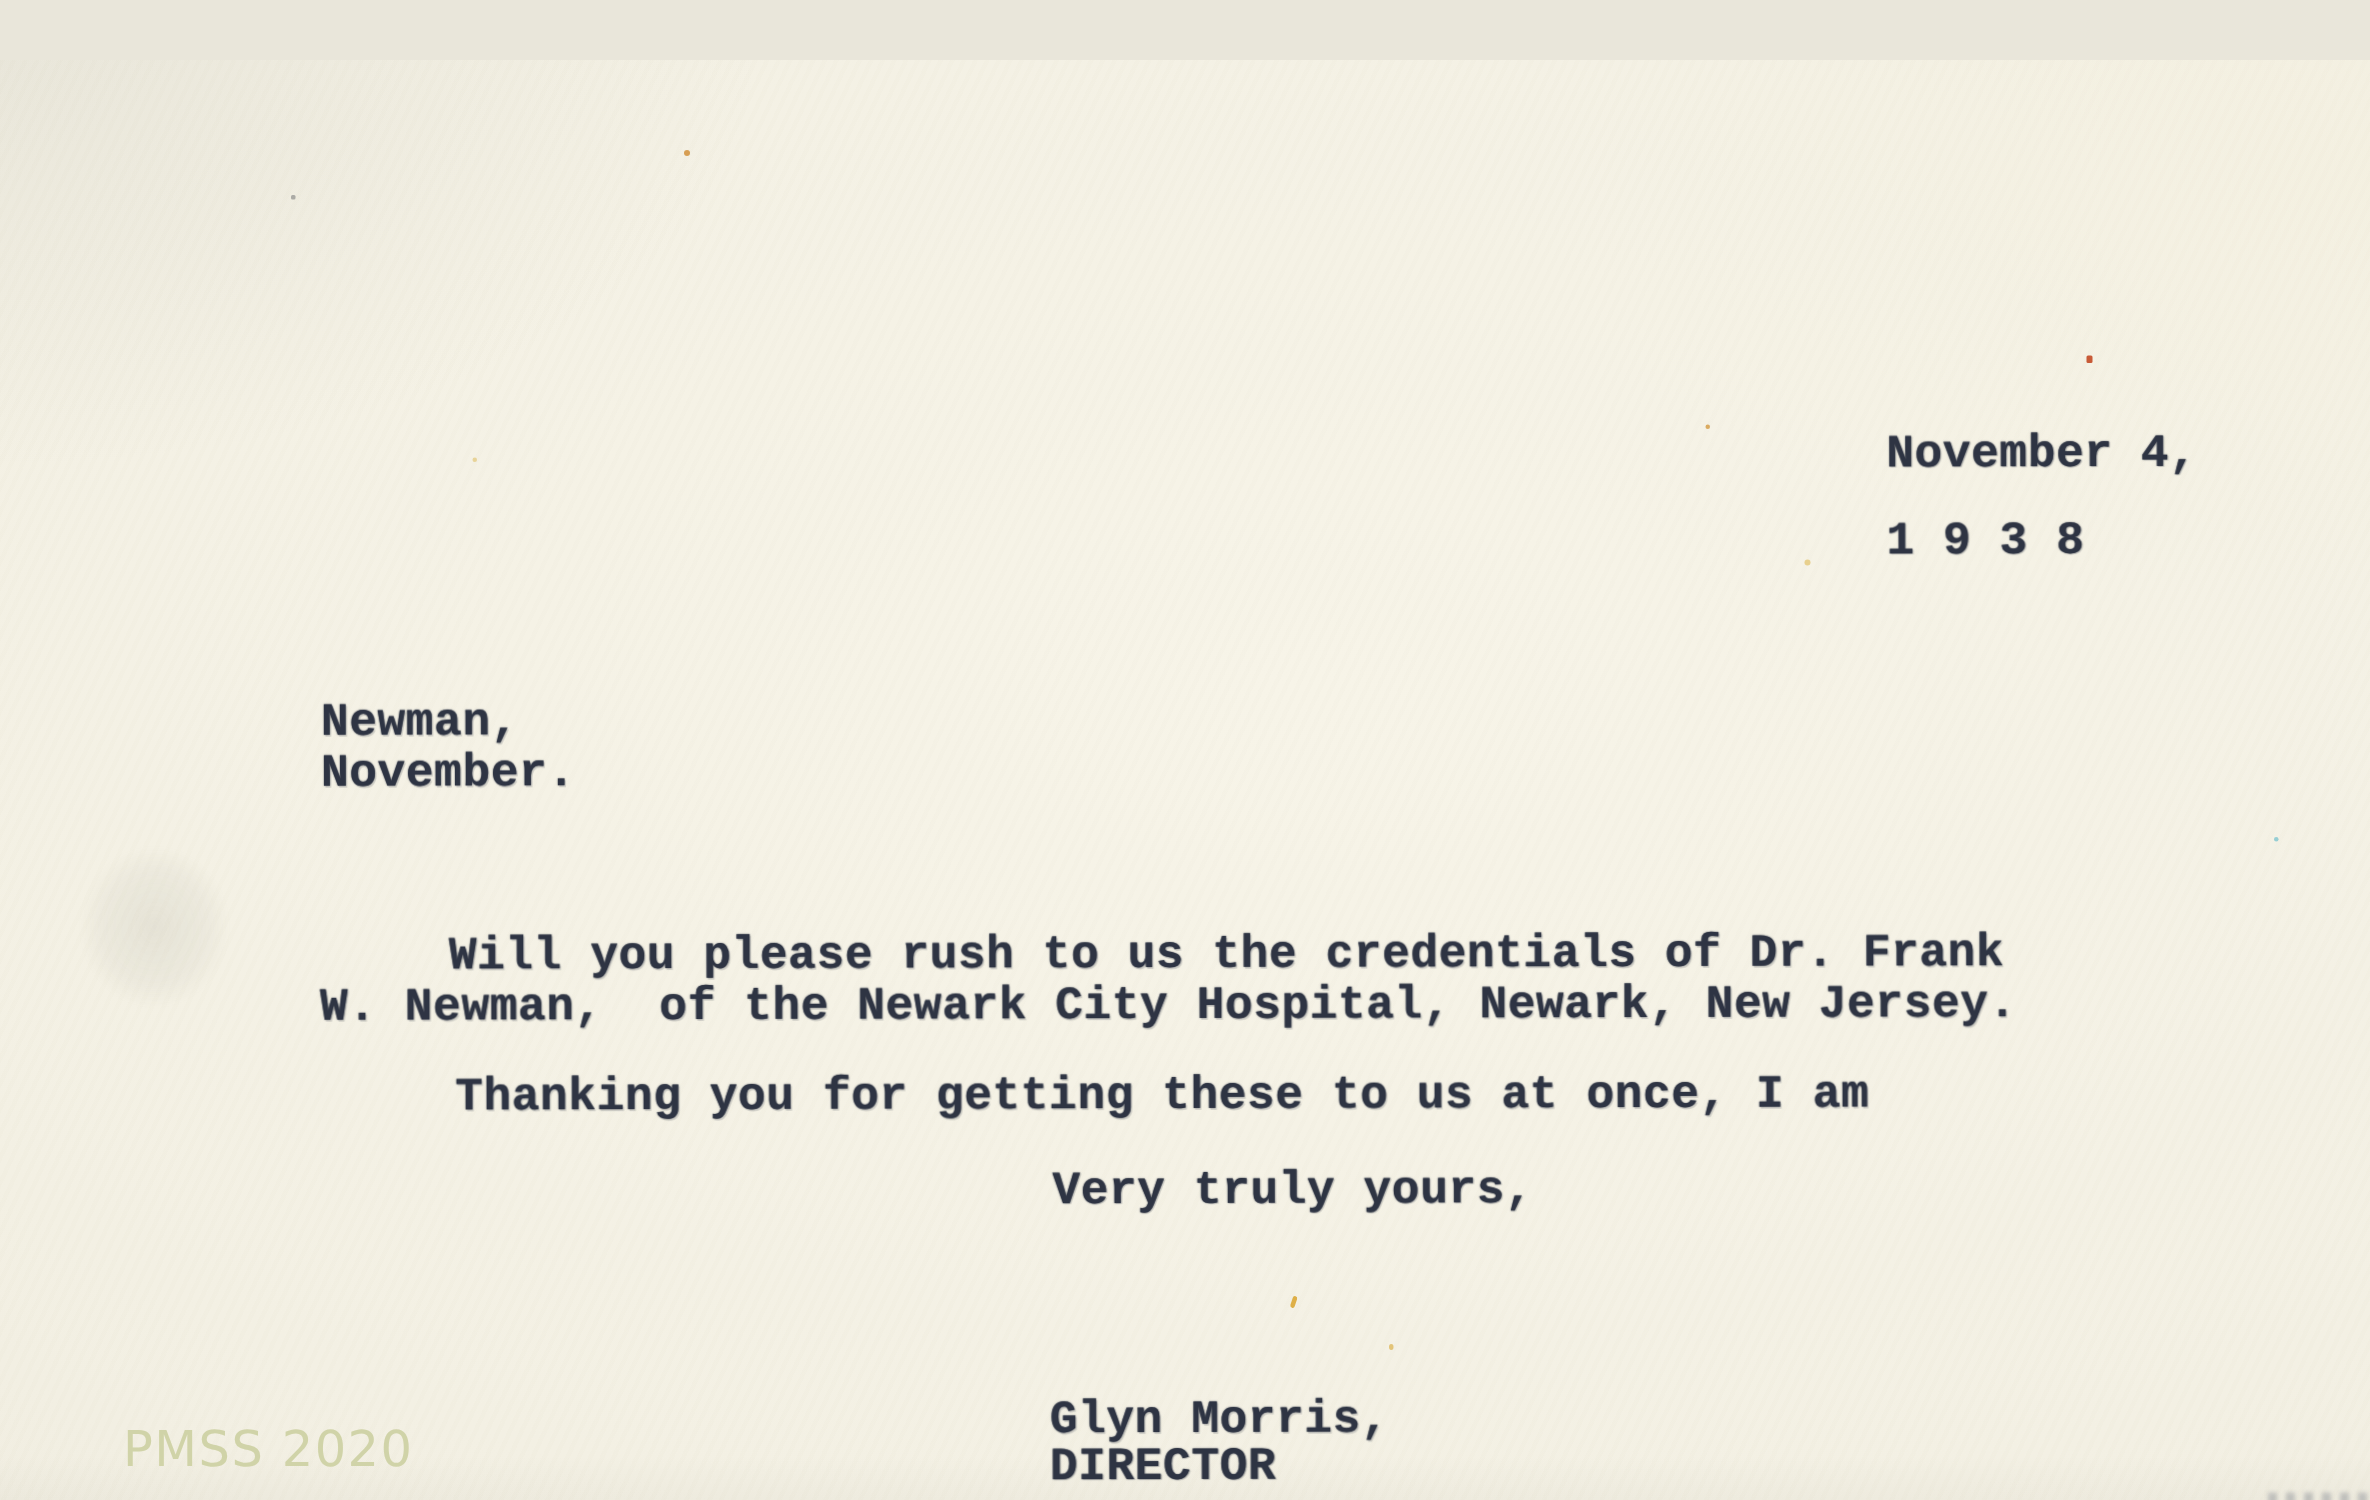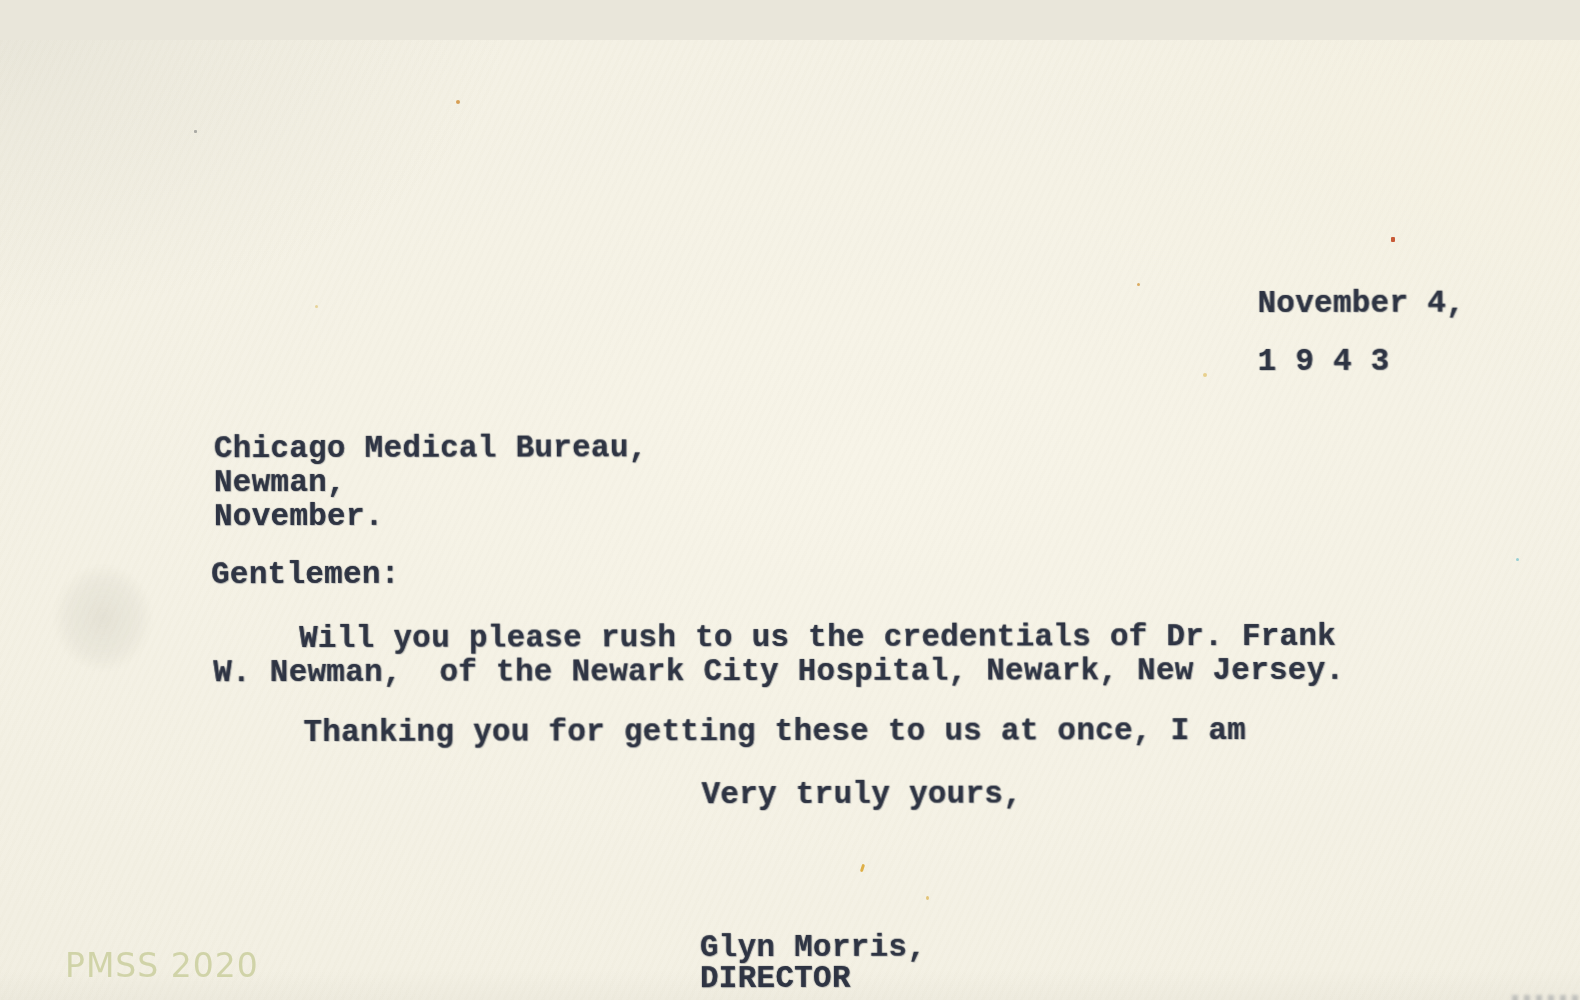--- a/index.html
+++ b/index.html
@@ -50,21 +50,21 @@
   .salutation { left: 211px; top: 517px; }
   .body-l1  { left: 299px;  top: 581px; }
   .body-l2  { left: 213px;  top: 615px; }
   .body-l3  { left: 303px;  top: 675px; }
   .closing  { left: 701px;  top: 738px; }
   .sig-name { left: 699px;  top: 891px; }
   .sig-title{ left: 699px;  top: 922px; }
 
   .watermark {
     position: absolute;
-    left: 65px;
+    left: 82px;
     top: 906px;
     font-family: "DejaVu Sans", "Liberation Sans", sans-serif;
     font-weight: normal;
     font-size: 33px;
     line-height: 40px;
     letter-spacing: 1px;
     color: rgba(205,208,163,0.92);
     filter: blur(0.2px);
   }
 
@@ -118,25 +118,24 @@
   }
 </style>
 </head>
 <body>
 
 <div class="scan">
 
   <div class="letter-content">
 
     <div class="type date-1">November 4,</div>
-    <div class="type date-2">1 9 4 3</div>
+    <div class="type date-2">1 9 3 8</div>
 
-    <div class="type address"><span>Chicago Medical Bureau,</span><br><span>Newman,</span><br><span>November.</span></div>
+    <div class="type address"><br><span>Newman,</span><br><span>November.</span></div>
 
-    <div class="type salutation">Gentlemen:</div>
 
     <div class="type body-l1">Will you please rush to us the credentials of Dr. Frank</div>
     <div class="type body-l2">W. Newman,  of the Newark City Hospital, Newark, New Jersey.</div>
     <div class="type body-l3">Thanking you for getting these to us at once, I am</div>
 
     <div class="type sig-name">Glyn Morris,</div>
 
     <div class="type closing">Very truly yours,</div>
     <div class="type sig-title">DIRECTOR</div>
 

